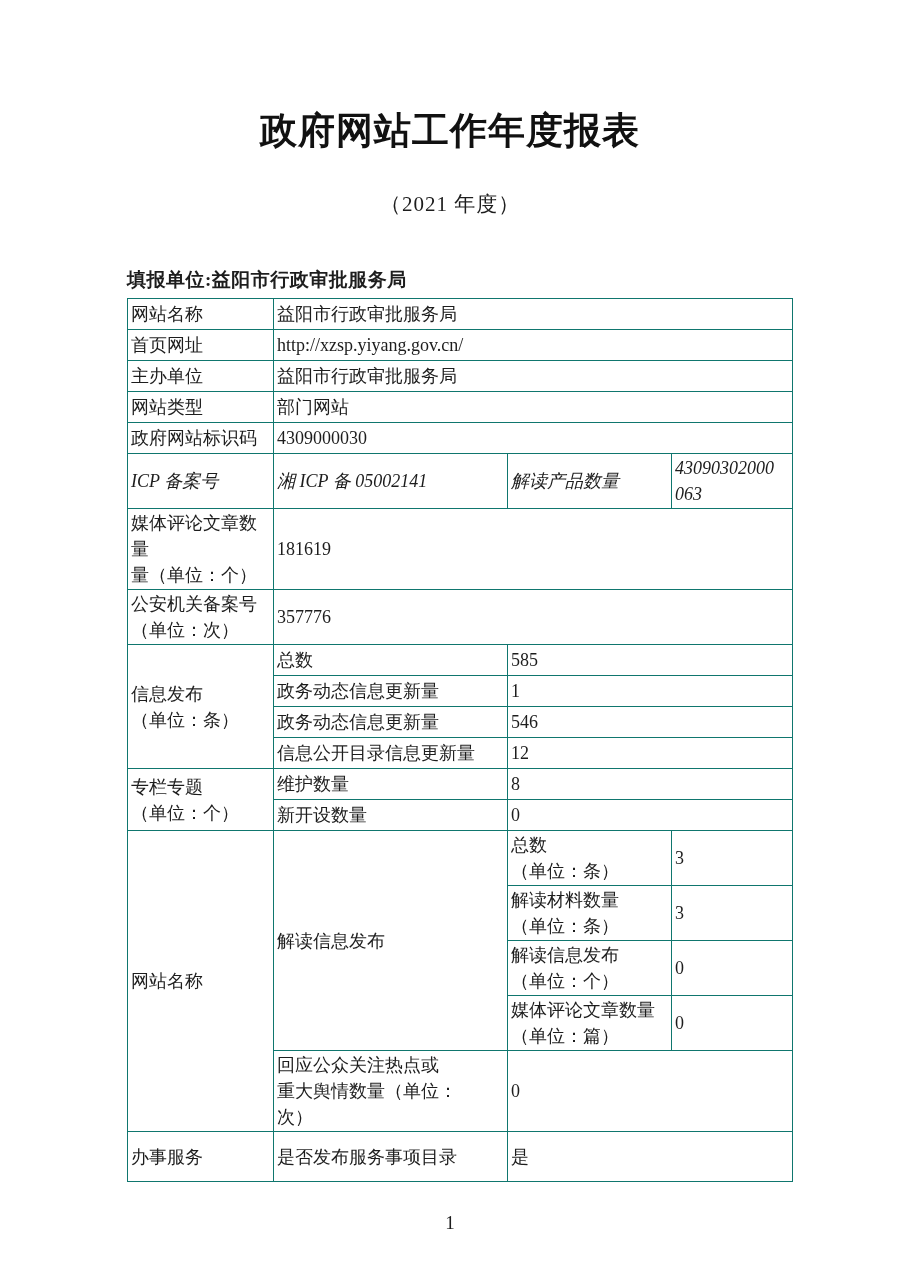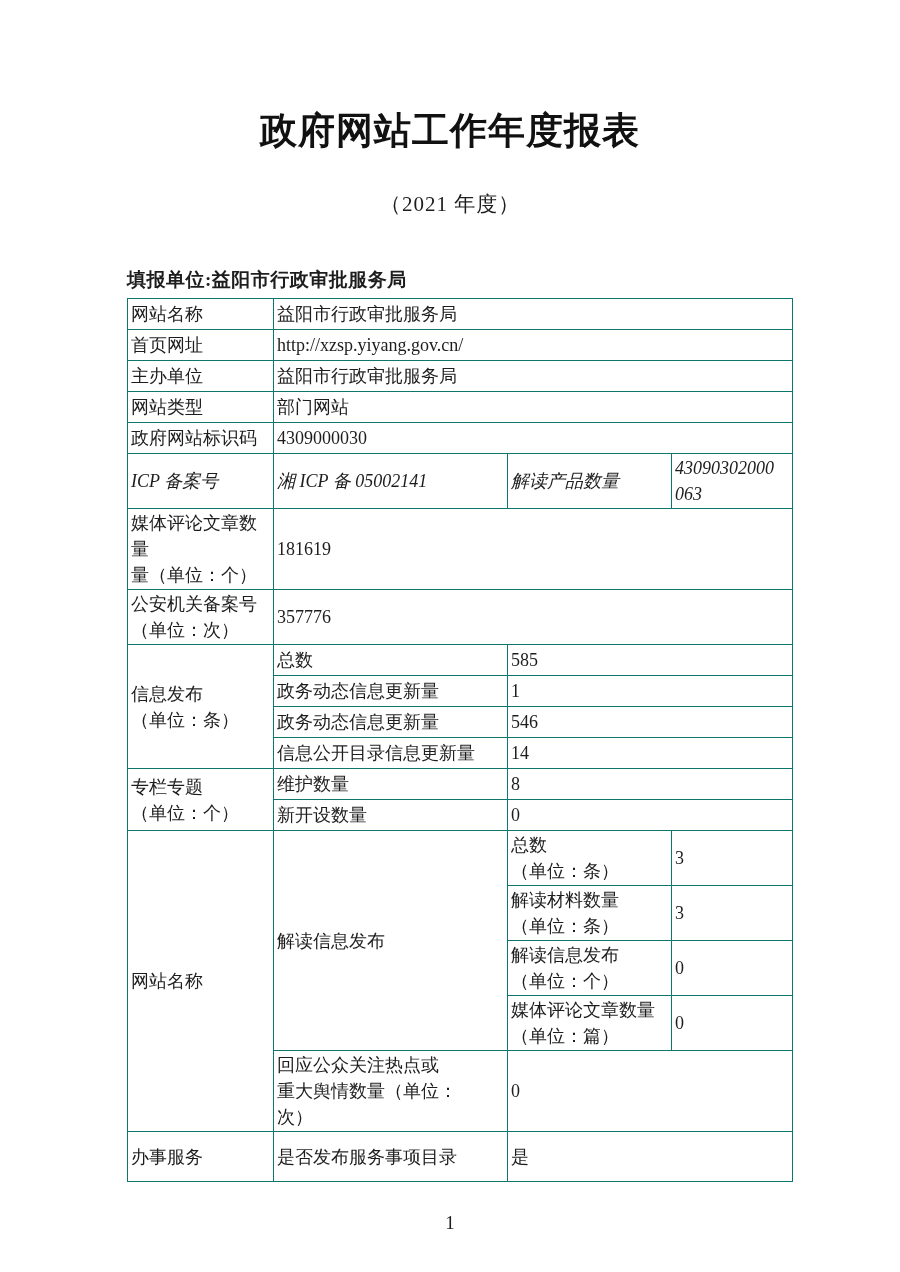--- a/index.html
+++ b/index.html
@@ -137,21 +137,21 @@
     <tr class="r31">
       <td>政务动态信息更新量</td>
       <td colspan="2">1</td>
     </tr>
     <tr class="r31">
       <td>政务动态信息更新量</td>
       <td colspan="2">546</td>
     </tr>
     <tr class="r31">
       <td>信息公开目录信息更新量</td>
-      <td colspan="2">14</td>
+      <td colspan="2">12</td>
     </tr>
 
     <tr class="r31">
       <td rowspan="2">专栏专题
 （单位：个）</td>
       <td>维护数量</td>
       <td colspan="2">8</td>
     </tr>
     <tr class="r31">
       <td>新开设数量</td>

